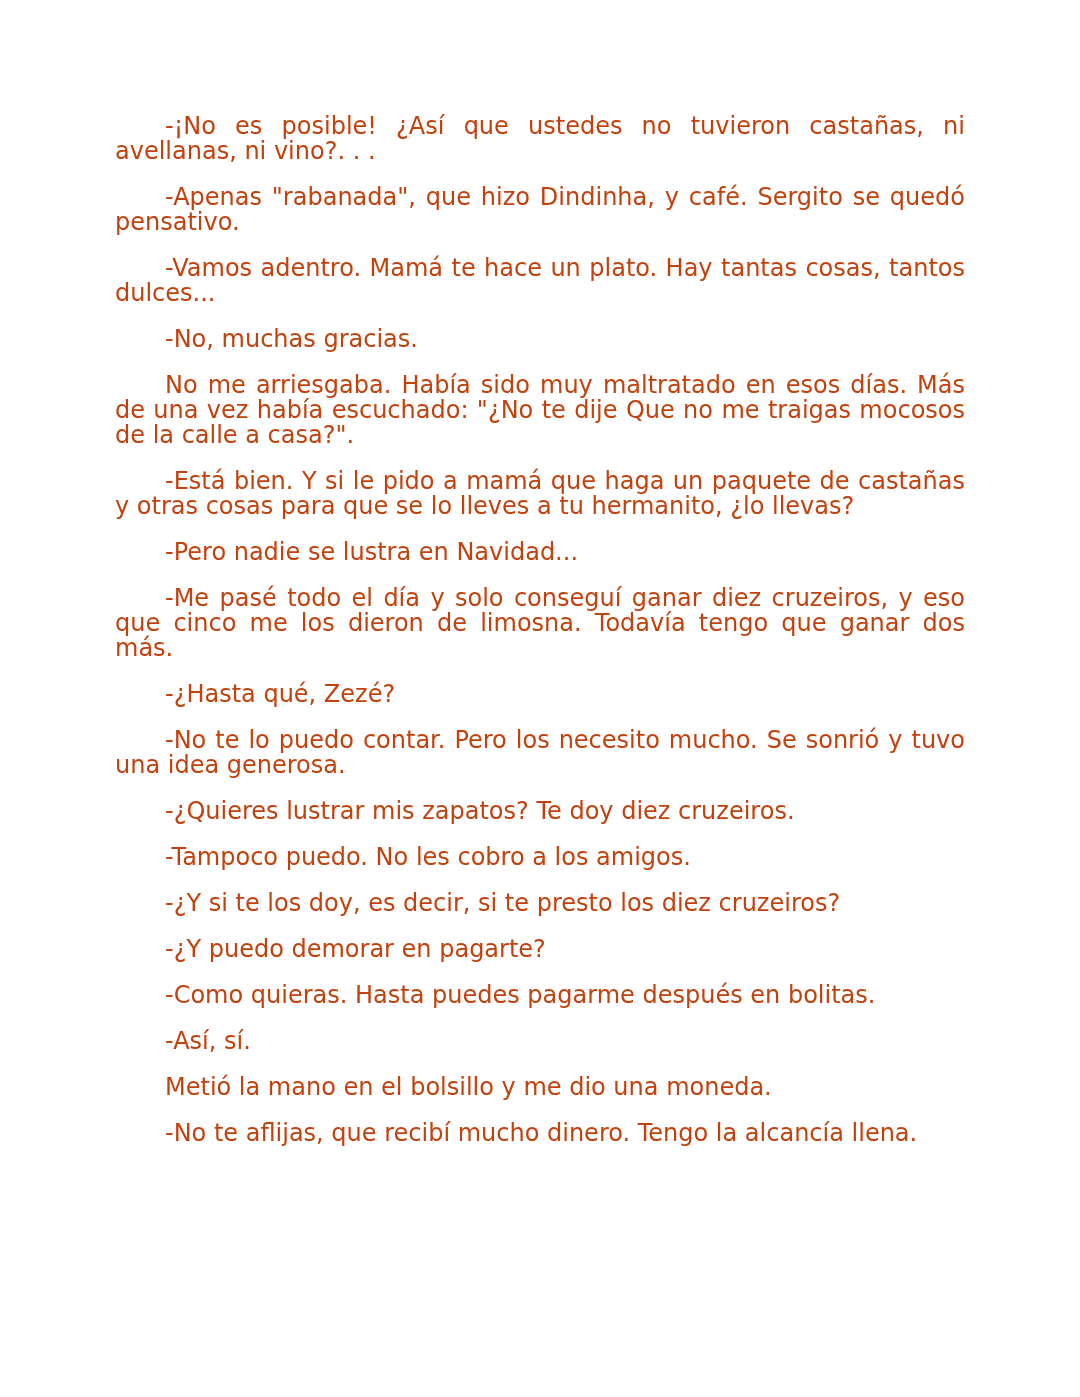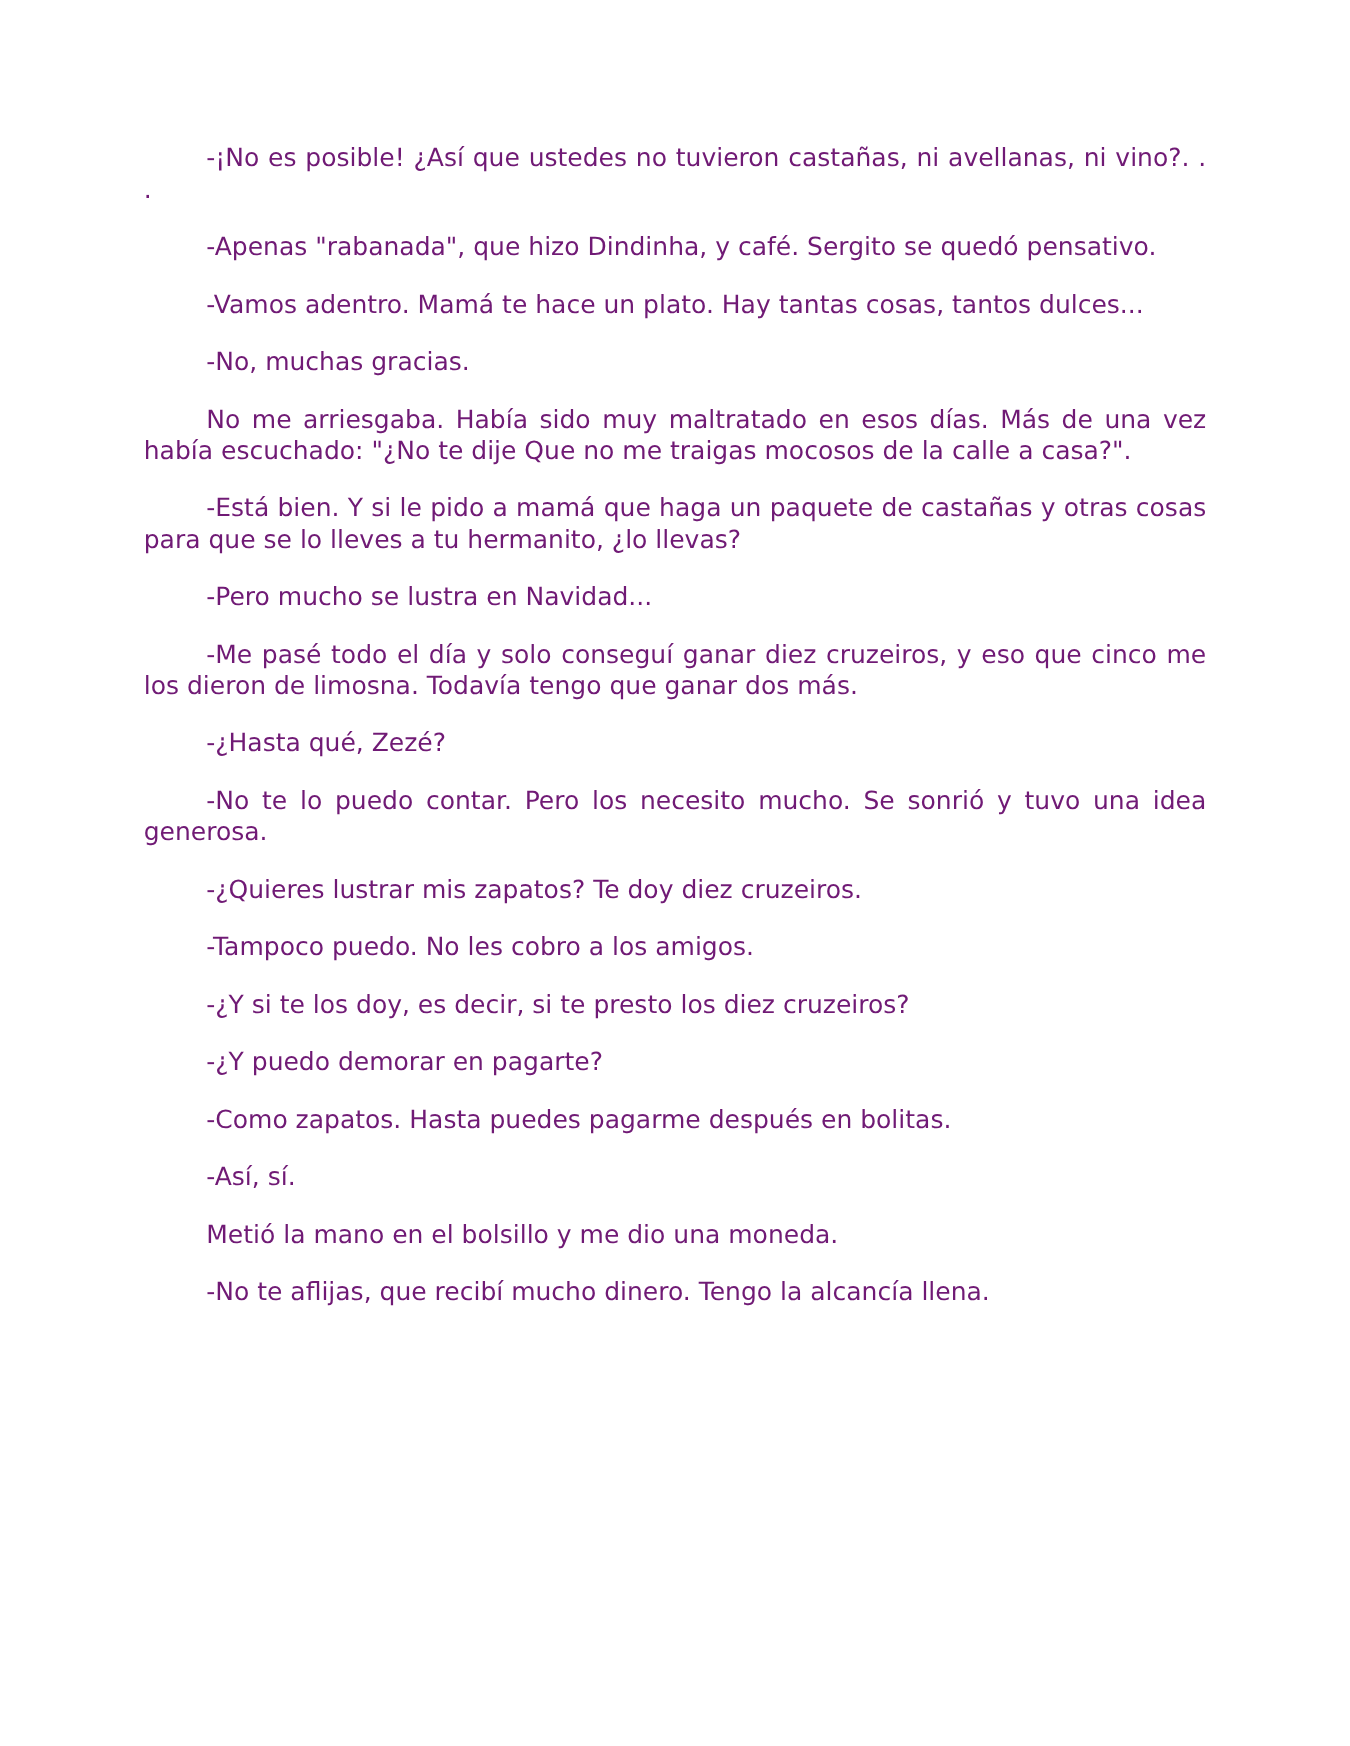--- a/index.html
+++ b/index.html
@@ -12,45 +12,45 @@
       height: 1397px;
       position: relative;
       overflow: hidden;
     }
     .page {
       position: absolute;
       left: 115px;
       top: 114px;
       width: 850px;
       font-family: "DejaVu Sans", sans-serif;
-      font-size: 20px;
+      font-size: 24px;
       line-height: 25px;
-      color: #701a75;
+      color: #c2410c;
     }
     .page p {
       margin: 0 0 21px 0;
       text-align: justify;
       text-indent: 50px;
     }
   </style>
 </head>
 <body>
 
 <div class="page">
   <p>-¡No es posible! ¿Así que ustedes no tuvieron castañas, ni avellanas, ni vino?. . .</p>
   <p>-Apenas "rabanada", que hizo Dindinha, y café. Sergito se quedó pensativo.</p>
   <p>-Vamos adentro. Mamá te hace un plato. Hay tantas cosas, tantos dulces...</p>
   <p>-No, muchas gracias.</p>
   <p>No me arriesgaba. Había sido muy maltratado en esos días. Más de una vez había escuchado: "¿No te dije Que no me traigas mocosos de la calle a casa?".</p>
   <p>-Está bien. Y si le pido a mamá que haga un paquete de castañas y otras cosas para que se lo lleves a tu hermanito, ¿lo llevas?</p>
-  <p>-Pero mucho se lustra en Navidad...</p>
+  <p>-Pero nadie se lustra en Navidad...</p>
   <p>-Me pasé todo el día y solo conseguí ganar diez cruzeiros, y eso que cinco me los dieron de limosna. Todavía tengo que ganar dos más.</p>
   <p>-¿Hasta qué, Zezé?</p>
   <p>-No te lo puedo contar. Pero los necesito mucho. Se sonrió y tuvo una idea generosa.</p>
   <p>-¿Quieres lustrar mis zapatos? Te doy diez cruzeiros.</p>
   <p>-Tampoco puedo. No les cobro a los amigos.</p>
   <p>-¿Y si te los doy, es decir, si te presto los diez cruzeiros?</p>
   <p>-¿Y puedo demorar en pagarte?</p>
-  <p>-Como zapatos. Hasta puedes pagarme después en bolitas.</p>
+  <p>-Como quieras. Hasta puedes pagarme después en bolitas.</p>
   <p>-Así, sí.</p>
   <p>Metió la mano en el bolsillo y me dio una moneda.</p>
   <p>-No te aflijas, que recibí mucho dinero. Tengo la alcancía llena.</p>
 </div>
 
 </body></html>

